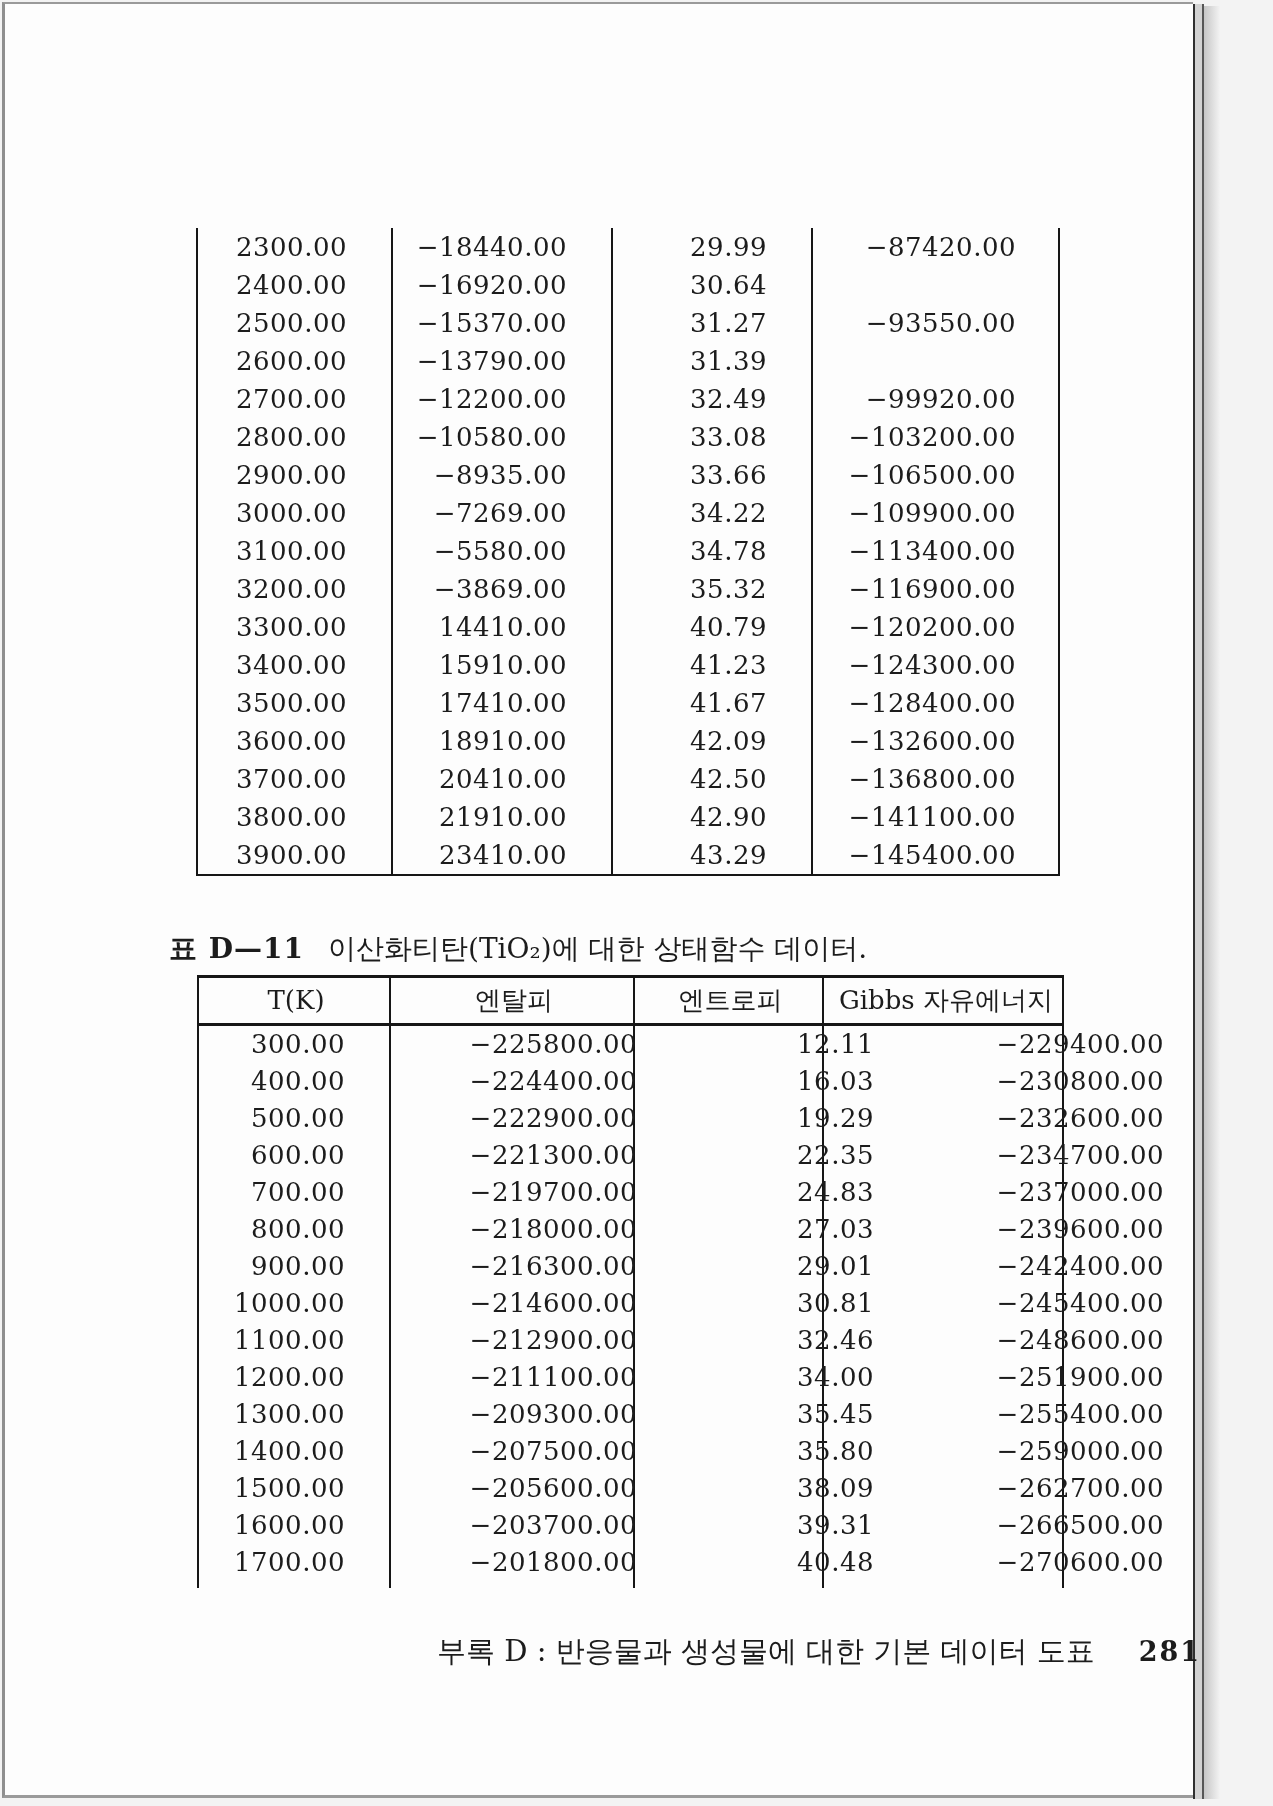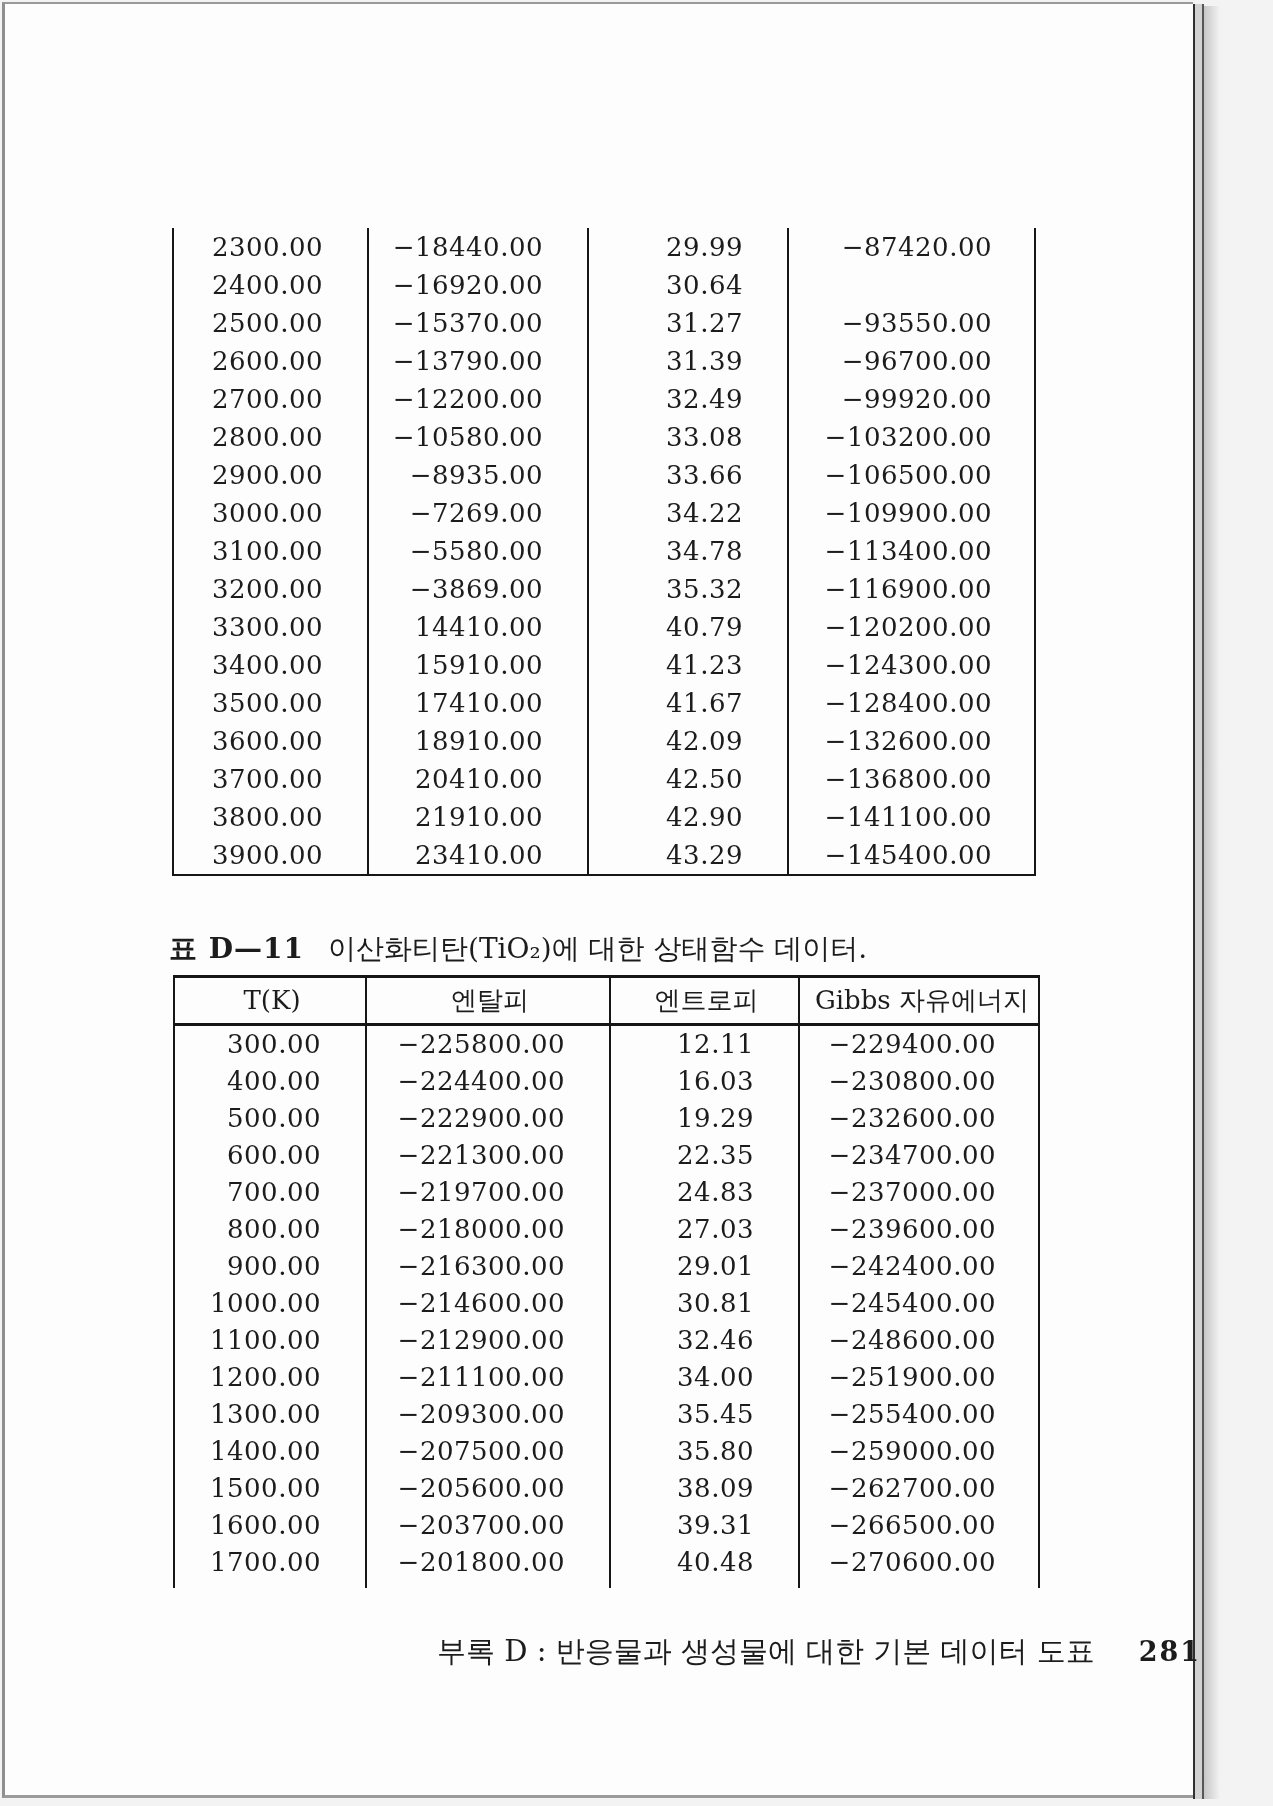--- a/index.html
+++ b/index.html
@@ -27,21 +27,21 @@
     border-left:2px solid #303030;
     border-right:2px solid #565656;
     box-sizing:border-box;
   }
   .spine-fade{
     position:absolute;left:1204px;top:6px;width:16px;height:1793px;
     background:linear-gradient(to right,#c6c6c6,#f3f3f3);
   }
 
   
-  .tbl{position:absolute;box-sizing:border-box;background-repeat:no-repeat;}
+  .tbl{position:absolute;box-sizing:border-box;background-repeat:no-repeat;margin-left:24px;}
 
   #continued-table{
     left:172px;top:228px;width:864px;height:648px;
     border-bottom:2px solid var(--rule,#161616);
     background-image:
       linear-gradient(var(--rule,#161616),var(--rule,#161616)),
       linear-gradient(var(--rule,#161616),var(--rule,#161616)),
       linear-gradient(var(--rule,#161616),var(--rule,#161616)),
       linear-gradient(var(--rule,#161616),var(--rule,#161616)),
       linear-gradient(var(--rule,#161616),var(--rule,#161616));
@@ -64,21 +64,21 @@
     background-position:0 0,192px 0,436px 0,625px 0,865px 0;
   }
   .d11-head{
     display:grid;grid-template-columns:192px 244px 189px 242px;
     height:45px;border-bottom:3px solid var(--rule,#161616);
   }
   .thcell{
     text-align:center;font-size:26px;line-height:45px;
     white-space:nowrap;overflow:hidden;padding-left:6px;
   }
-  #d11-table .trow{grid-template-columns:192px 244px 189px 242px;height:37px;}
+  #d11-table .trow{grid-template-columns:192px 244px 189px 242px;height:37px;gap:48px;}
   #d11-table .tcell{line-height:37px;}
 
   .trow{display:grid;}
   .tcell{
     text-align:right;padding-right:44px;box-sizing:border-box;
     font-size:26px;letter-spacing:0.5px;white-space:nowrap;
   }
 
   .caption{
     position:absolute;left:157px;top:930px;
@@ -116,21 +116,20 @@
     <div class="trow">
       <div class="tcell">2500.00</div>
       <div class="tcell">−15370.00</div>
       <div class="tcell">31.27</div>
       <div class="tcell">−93550.00</div>
     </div>
     <div class="trow">
       <div class="tcell">2600.00</div>
       <div class="tcell">−13790.00</div>
       <div class="tcell">31.39</div>
-      <div class="tcell">−96700.00</div>
     </div>
     <div class="trow">
       <div class="tcell">2700.00</div>
       <div class="tcell">−12200.00</div>
       <div class="tcell">32.49</div>
       <div class="tcell">−99920.00</div>
     </div>
     <div class="trow">
       <div class="tcell">2800.00</div>
       <div class="tcell">−10580.00</div>

